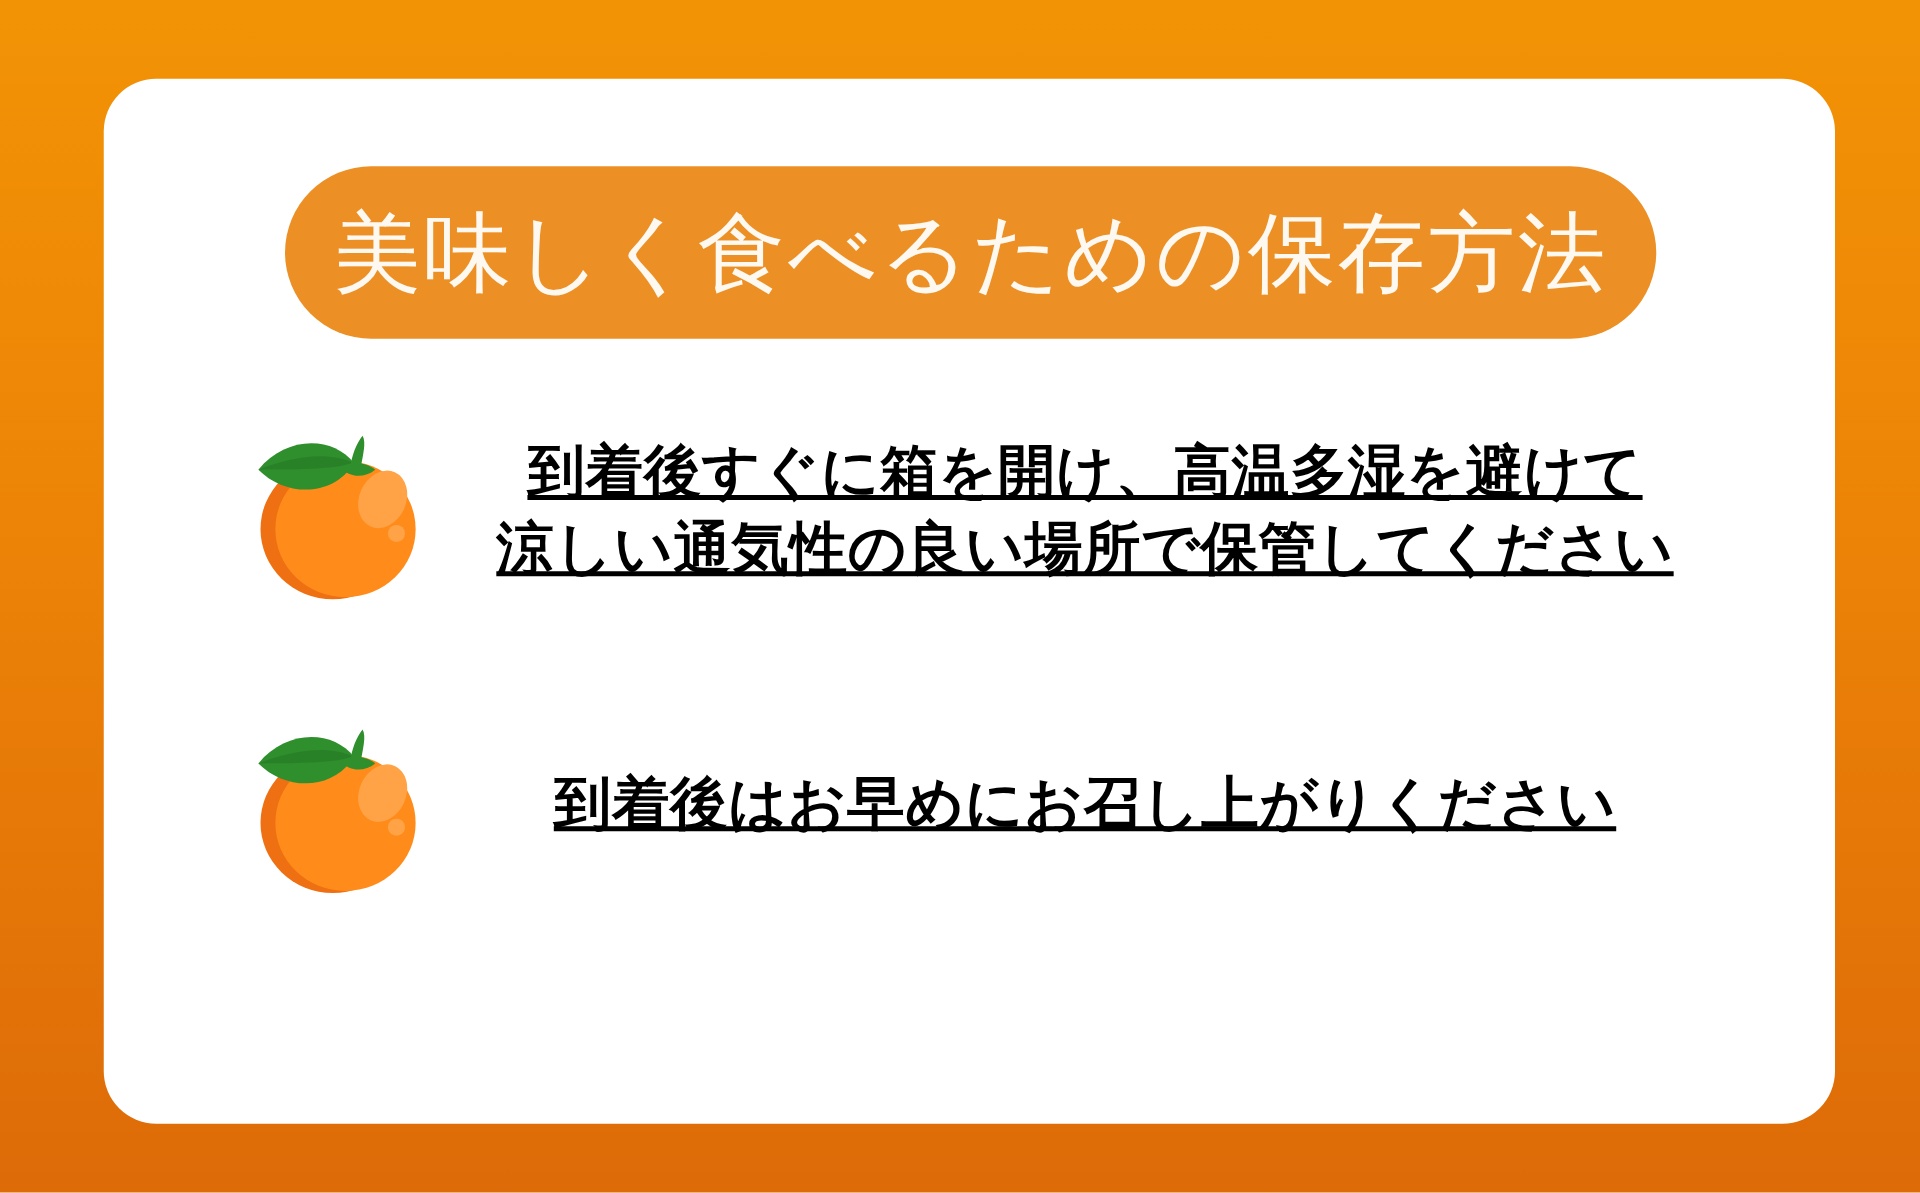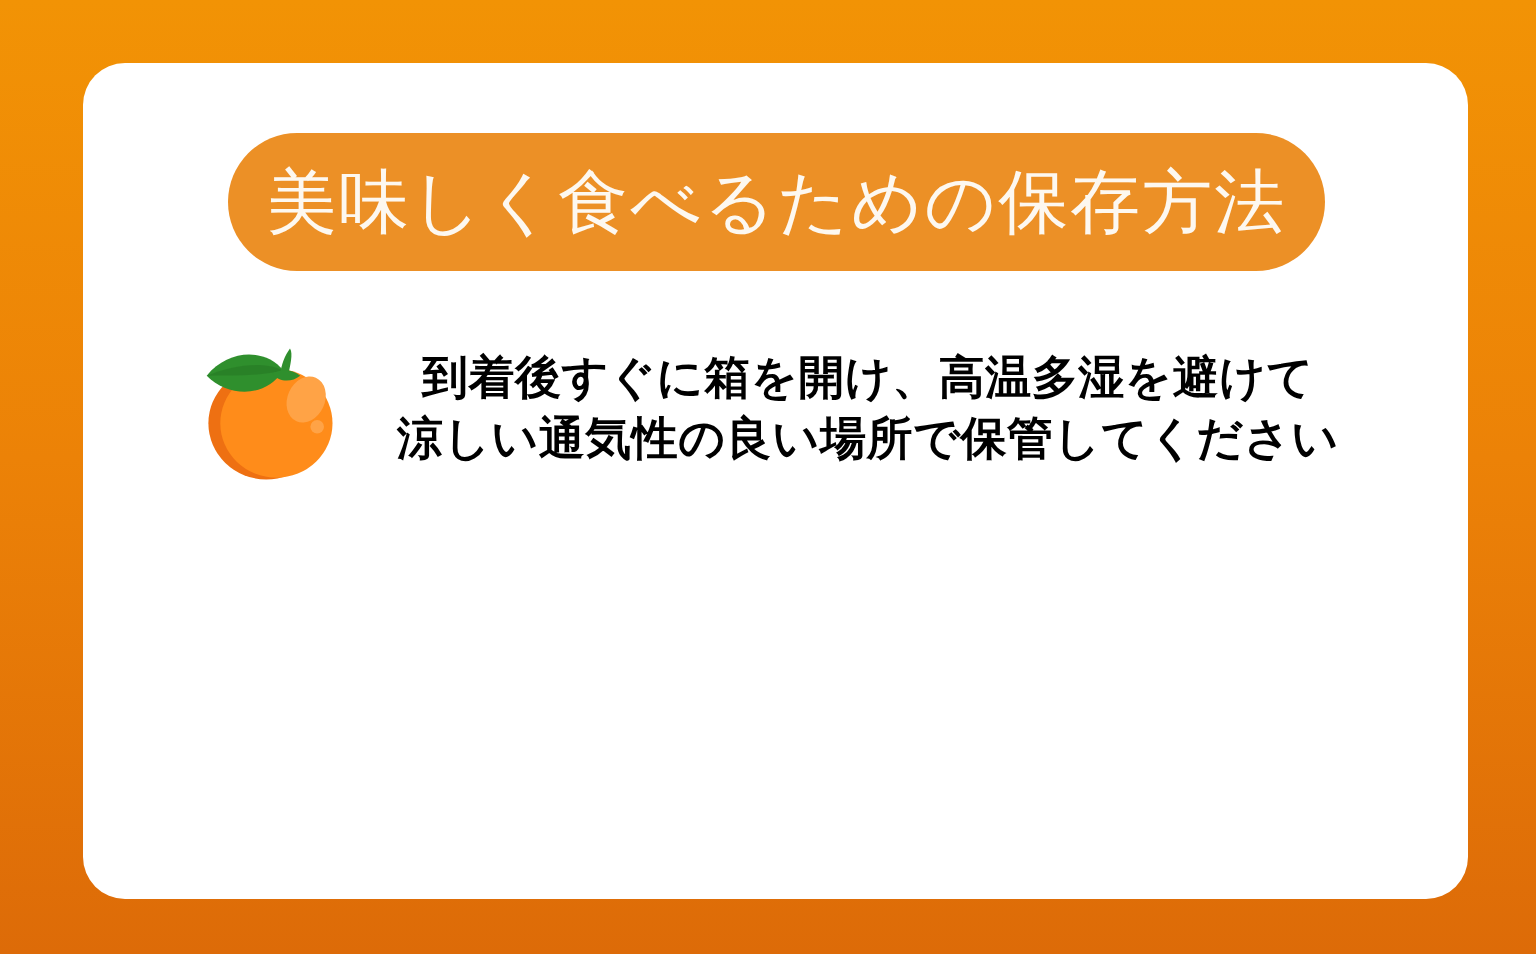--- a/index.html
+++ b/index.html
@@ -96,20 +96,21 @@
   .row-text {
     flex: 1 1 auto;
     color: #000000;
     font-size: 46px;
     font-weight: 700;
     line-height: 1.33;
     letter-spacing: 0.5px;
     text-align: center;
     font-family: "Liberation Sans", "DejaVu Sans", sans-serif;
     white-space: pre-line;
+    text-decoration: underline;
   }
 </style>
 </head>
 <body>
 
 <div id="page">
 
   <div id="card">
 
     <div id="title-pill">
@@ -131,15 +132,30 @@
           <path d="M99 60 C108 54 122 54 132 62 C122 70 108 70 99 60 Z" fill="#2F8F2D"></path>
 
           <ellipse cx="139" cy="90" rx="22" ry="28" transform="rotate(24 139 90)" fill="#FFA346"></ellipse>
           <circle cx="152" cy="122" r="8" fill="#FFA346"></circle>
         </svg>
       </div>
       <div class="row-text">到着後すぐに箱を開け、高温多湿を避けて
 涼しい通気性の良い場所で保管してください</div>
     </div>
 
+    <div class="row" id="row-1">
+      <div class="row-icon">
+        <svg viewBox="0 0 200 200" xmlns="http://www.w3.org/2000/svg" aria-hidden="true">
+          <ellipse cx="92" cy="118" rx="68" ry="66" fill="#EE7012"></ellipse>
+          <ellipse cx="104" cy="118" rx="66" ry="64" fill="#FF8C1A"></ellipse>
+          <path d="M112 56 C92 30 48 30 22 62 C48 88 92 88 112 56 Z" fill="#2F8F2D"></path>
+          <path d="M112 56 C88 44 52 50 22 62 C54 62 90 62 112 56 Z" fill="#237021" opacity="0.45"></path>
+          <path d="M108 62 C110 48 114 38 120 30 C124 36 120 50 118 62 Z" fill="#2F8F2D"></path>
+          <path d="M99 60 C108 54 122 54 132 62 C122 70 108 70 99 60 Z" fill="#2F8F2D"></path>
+          <ellipse cx="139" cy="90" rx="22" ry="28" transform="rotate(24 139 90)" fill="#FFA346"></ellipse>
+          <circle cx="152" cy="122" r="8" fill="#FFA346"></circle>
+        </svg>
+      </div>
+      <div class="row-text">到着後はお早めにお召し上がりください</div>
+    </div>
 
   </div>
 </div>
 
 </body></html>

